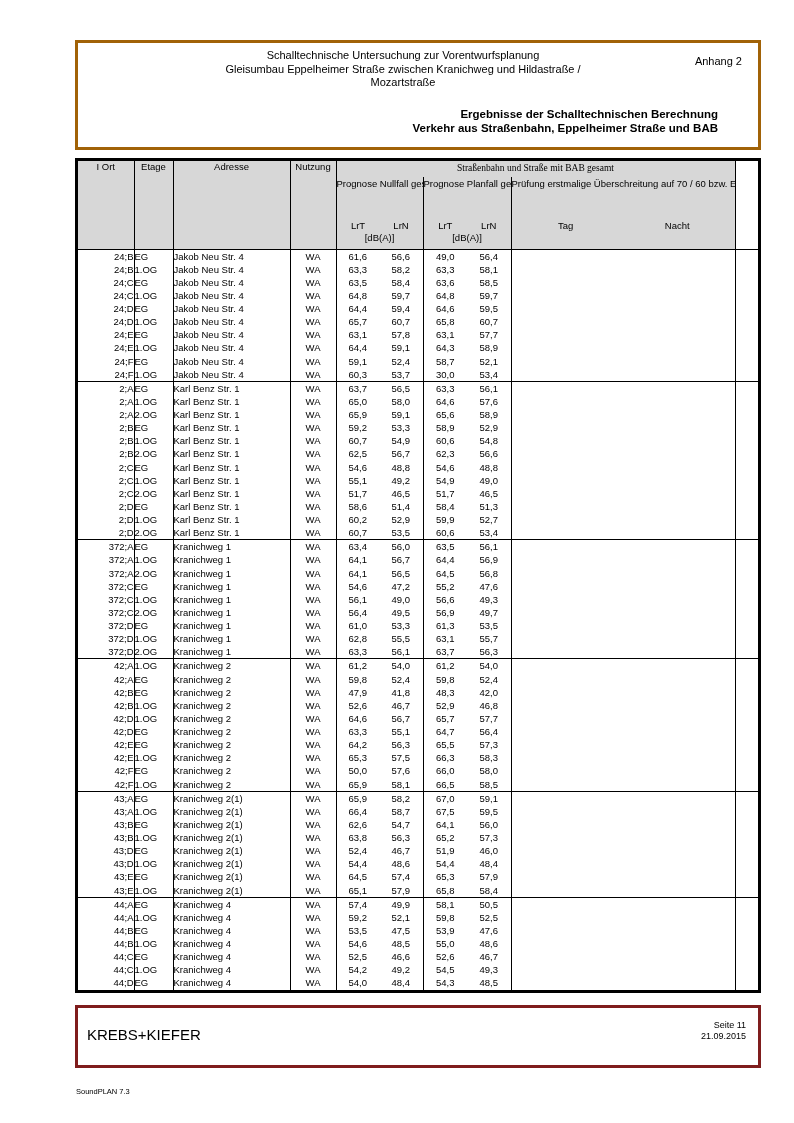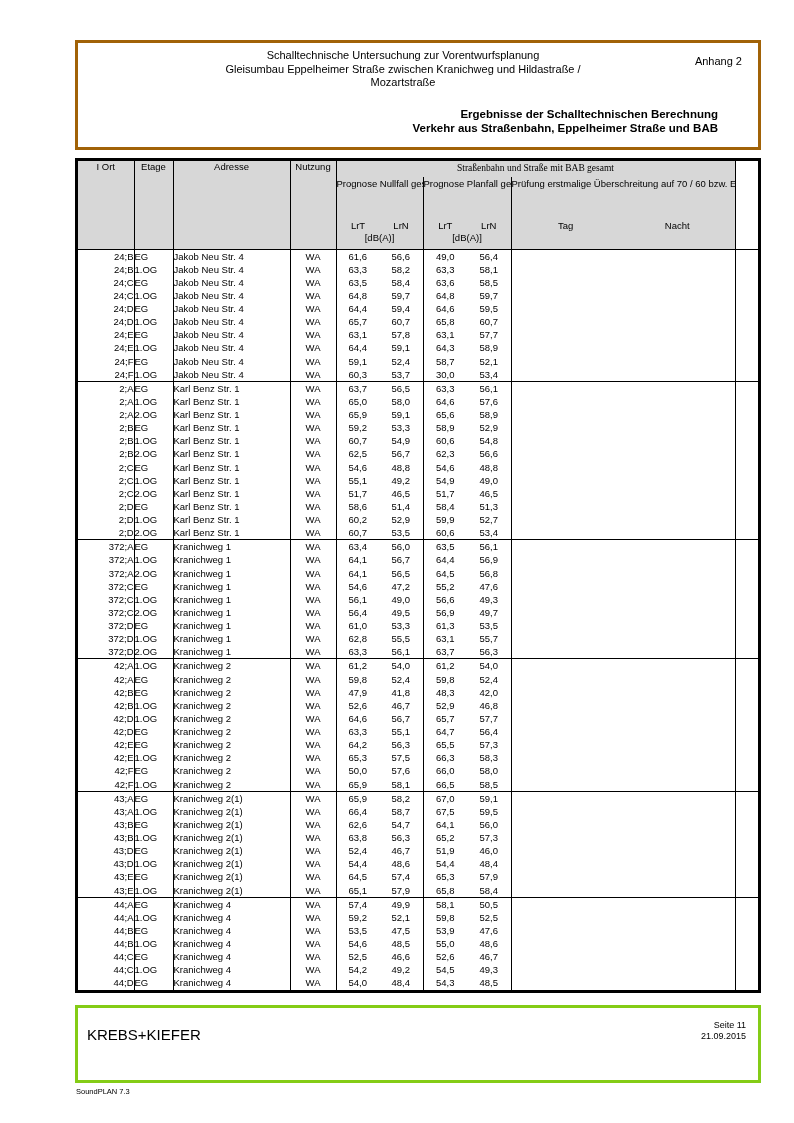--- a/index.html
+++ b/index.html
@@ -58,22 +58,22 @@
   tbody tr.block-start td { border-top: 1px solid #000; }
   td.c-ort { text-align: right; padding-left: 7px; }
   td.c-etage { text-align: left; padding-left: 3px; }
   td.c-adresse { text-align: left; padding-left: 6px; }
   td.c-nutzung { text-align: center; }
   td.c-num { text-align: center; }
   td.c-pruef, td.c-extra { background: #fff; }
 
   
   .footer-box {
-    position: absolute; left: 75px; top: 1005px; width: 686px; height: 78px;
-    border: 3px solid #84cc16; background: #fff;
+    position: absolute; left: 75px; top: 1005px; width: 686px; height: 63px;
+    border: 3px solid #7f1d1d; background: #fff;
   }
   .company-block {
     position: absolute; left: 9px; top: 3px; line-height: 15.5px; font-size: 12.5px;
     white-space: pre-line;
   }
   .company-block .first { font-size: 15px; }
   .page-info {
     position: absolute; right: 12px; top: 12px; text-align: right;
     font-size: 9px; line-height: 11px;
   }

